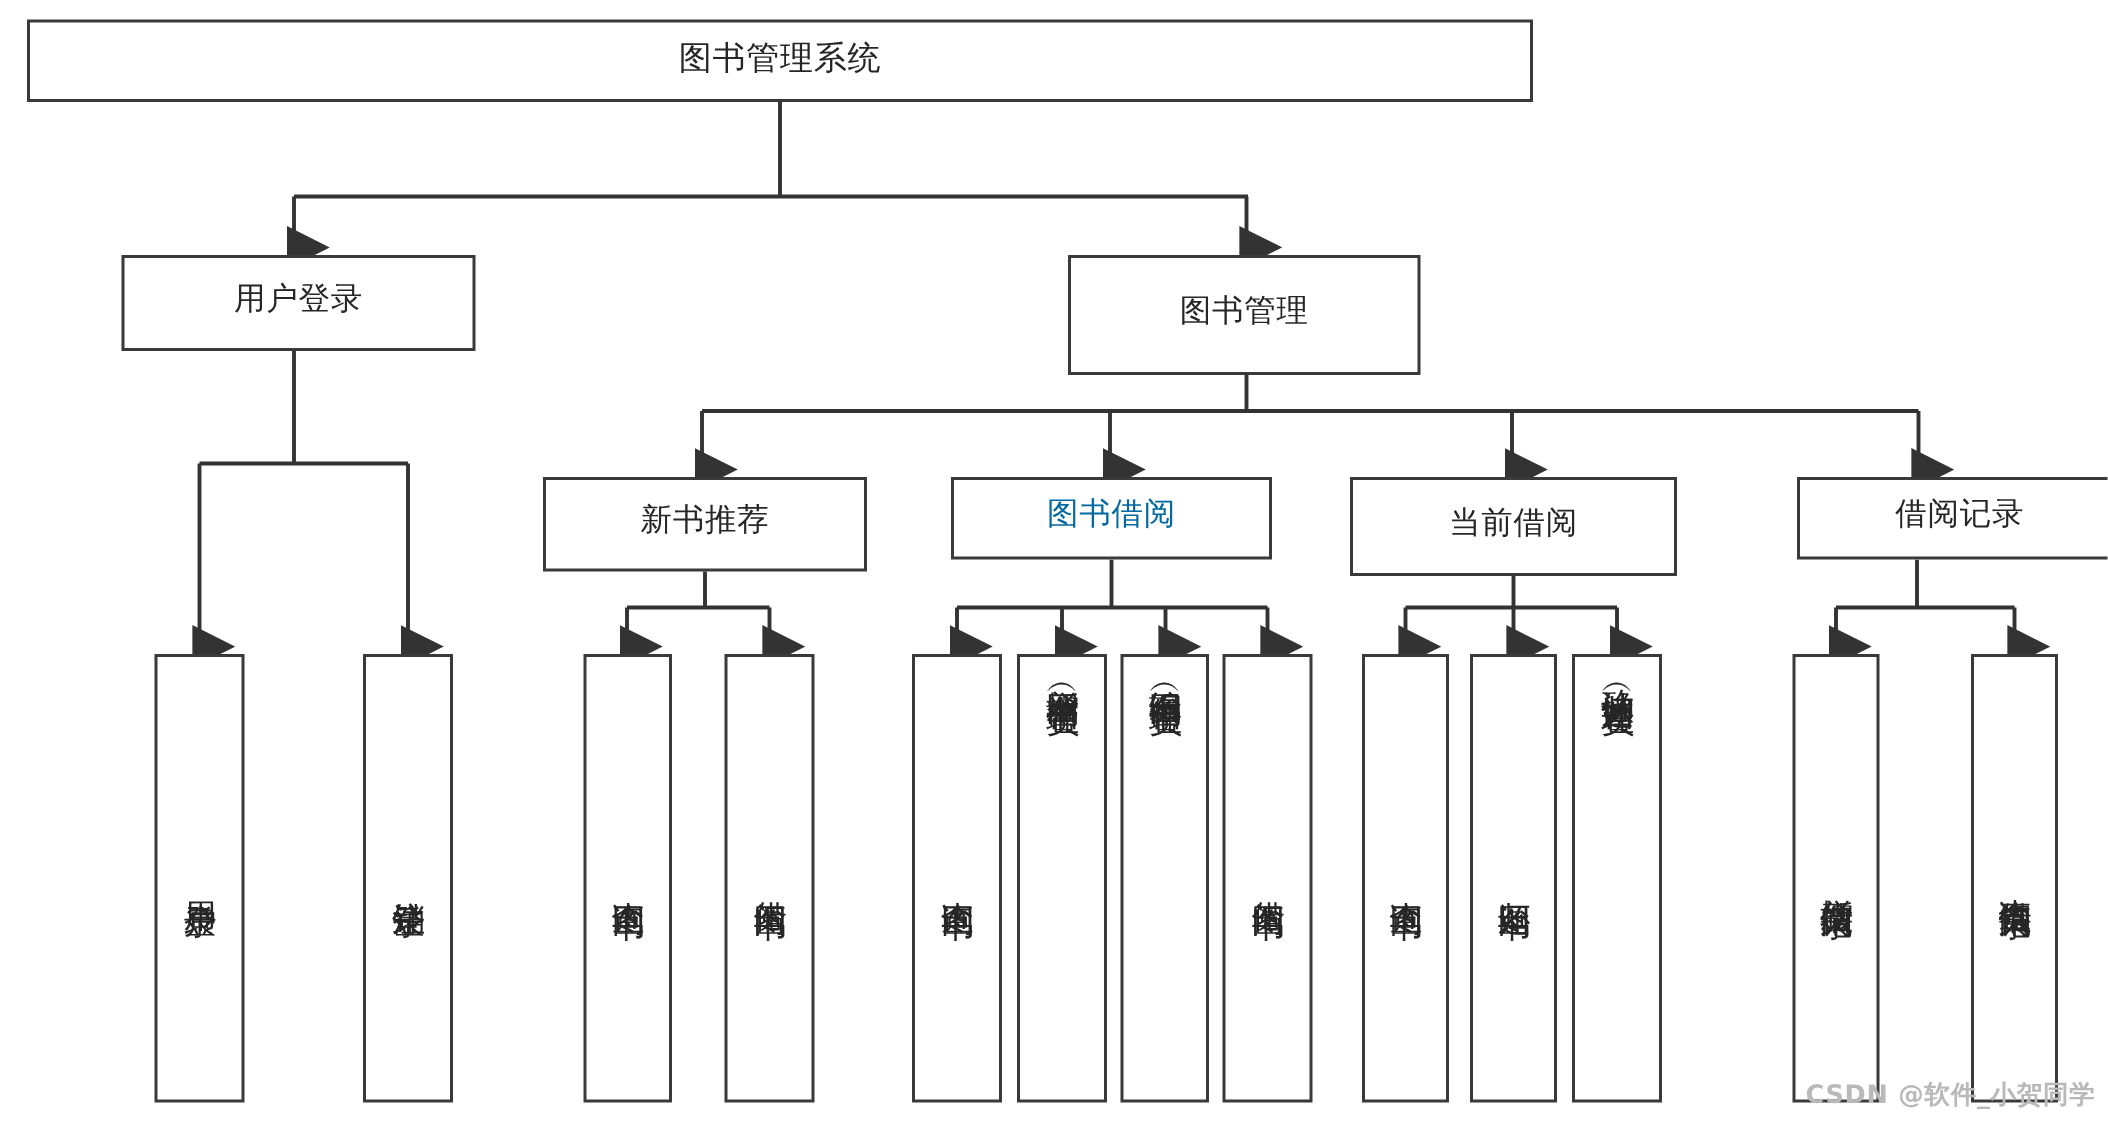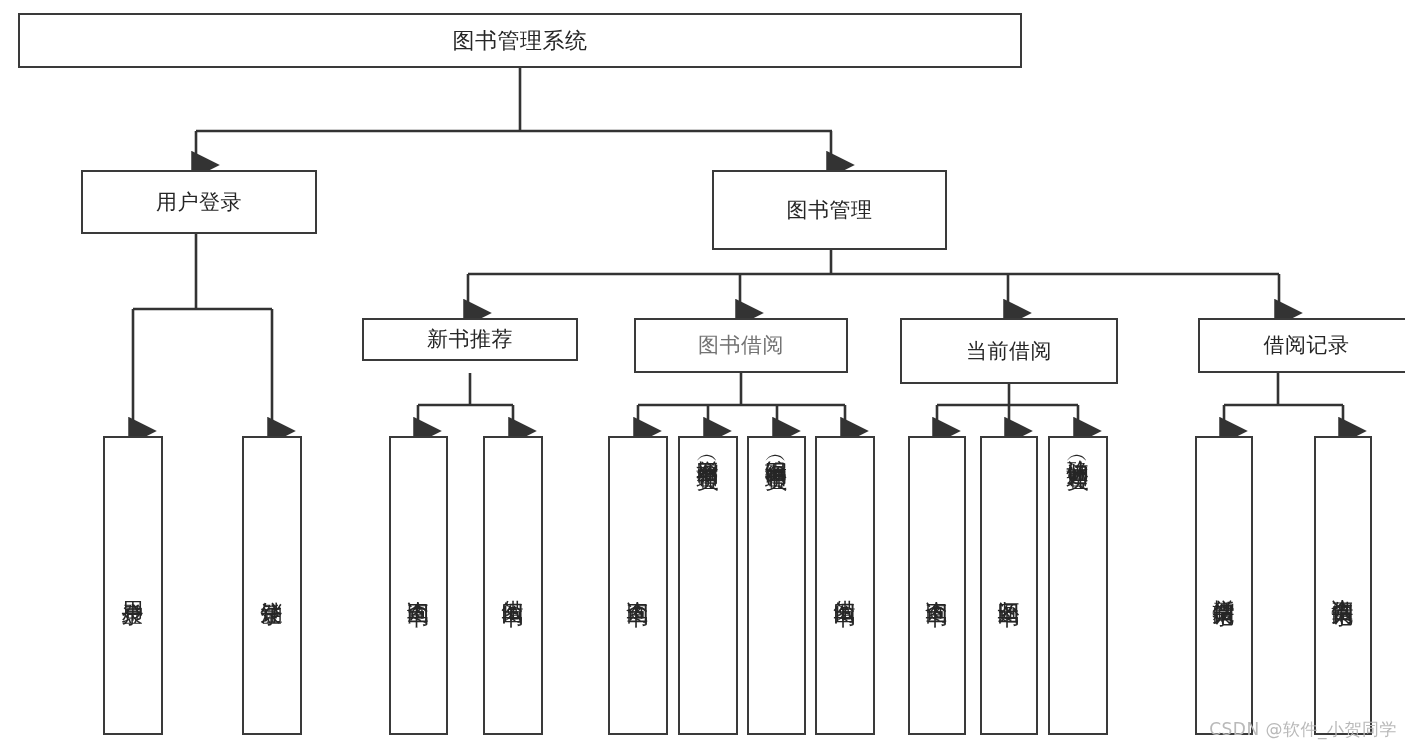--- a/index.html
+++ b/index.html
@@ -39,20 +39,21 @@
   }
   .node-label {
     display: block;
     text-align: center;
     line-height: 1.18;
     letter-spacing: 0.5px;
     white-space: nowrap;
   }
   .node.horizontal .node-label {
     font-size: 21px;
+    font-family: Liberation Mono, monospace;
   }
   .node.root .node-label {
     font-size: 22px;
   }
   .node.vertical {
     align-items: flex-start;
     justify-content: center;
     padding-top: 4px;
   }
   .node.vertical .node-label {
@@ -142,24 +143,24 @@
     <span class="node-label">图书管理系统</span>
   </div>
 
   <div class="node horizontal" style="left: 81px; top: 170px; width: 236px; height: 64px; border-color: rgb(58, 58, 58); background: rgb(255, 255, 255); color: rgb(38, 38, 38);">
     <span class="node-label">用户登录</span>
   </div>
   <div class="node horizontal" style="left: 712px; top: 170px; width: 235px; height: 80px; border-color: rgb(58, 58, 58); background: rgb(255, 255, 255); color: rgb(38, 38, 38);">
     <span class="node-label">图书管理</span>
   </div>
 
-  <div class="node horizontal" style="left: 362px; top: 318px; width: 216px; height: 43px; border-color: rgb(58, 58, 58); background: rgb(255, 255, 255); color: rgb(38, 38, 38);">
+  <div class="node horizontal" style="left: 362px; top: 318px; width: 216px; height: 63px; border-color: rgb(58, 58, 58); background: rgb(255, 255, 255); color: rgb(38, 38, 38);">
     <span class="node-label">新书推荐</span>
   </div>
-  <div class="node horizontal" style="left: 634px; top: 318px; width: 214px; height: 55px; border-color: rgb(58, 58, 58); background: rgb(255, 255, 255); color: #737373;">
+  <div class="node horizontal" style="left: 634px; top: 318px; width: 214px; height: 55px; border-color: rgb(58, 58, 58); background: rgb(255, 255, 255); color: #0369a1;">
     <span class="node-label">图书借阅</span>
   </div>
   <div class="node horizontal" style="left: 900px; top: 318px; width: 218px; height: 66px; border-color: rgb(58, 58, 58); background: rgb(255, 255, 255); color: rgb(38, 38, 38);">
     <span class="node-label">当前借阅</span>
   </div>
   <div class="node horizontal" style="left: 1170px; top: 318px; width: 217px; height: 55px; border-color: rgb(58, 58, 58); background: rgb(255, 255, 255); color: rgb(38, 38, 38); margin-left: 28px;">
     <span class="node-label">借阅记录</span>
   </div>
 
   <div class="node vertical centered" style="left: 103px; top: 436px; width: 60px; height: 299px; border-color: rgb(58, 58, 58); background: rgb(255, 255, 255); color: rgb(38, 38, 38);">
@@ -195,14 +196,14 @@
   <div class="node vertical" style="left: 1048px; top: 436px; width: 60px; height: 299px; border-color: rgb(58, 58, 58); background: rgb(255, 255, 255); color: rgb(38, 38, 38);">
     <span class="node-label">确认归还（管理员）</span>
   </div>
   <div class="node vertical centered" style="left: 1195px; top: 436px; width: 58px; height: 299px; border-color: rgb(58, 58, 58); background: rgb(255, 255, 255); color: rgb(38, 38, 38);">
     <span class="node-label">新增借阅记录</span>
   </div>
   <div class="node vertical centered" style="left: 1314px; top: 436px; width: 58px; height: 299px; border-color: rgb(58, 58, 58); background: rgb(255, 255, 255); color: rgb(38, 38, 38);">
     <span class="node-label">查询借阅记录</span>
   </div>
 
-  <div id="watermark" style="color: rgb(185, 185, 185);">CSDN @软件_小贺同学</div>
+  <div id="watermark" style="color: rgb(185, 185, 185); font-weight: bold;">CSDN @软件_小贺同学</div>
 </div>
 
 </body></html>

